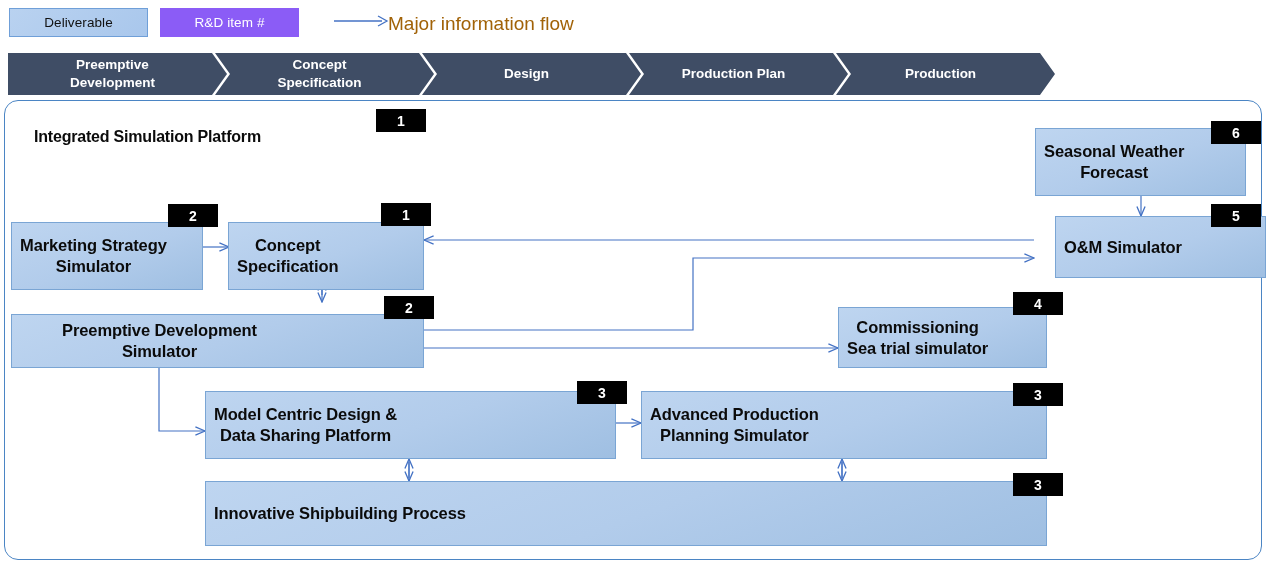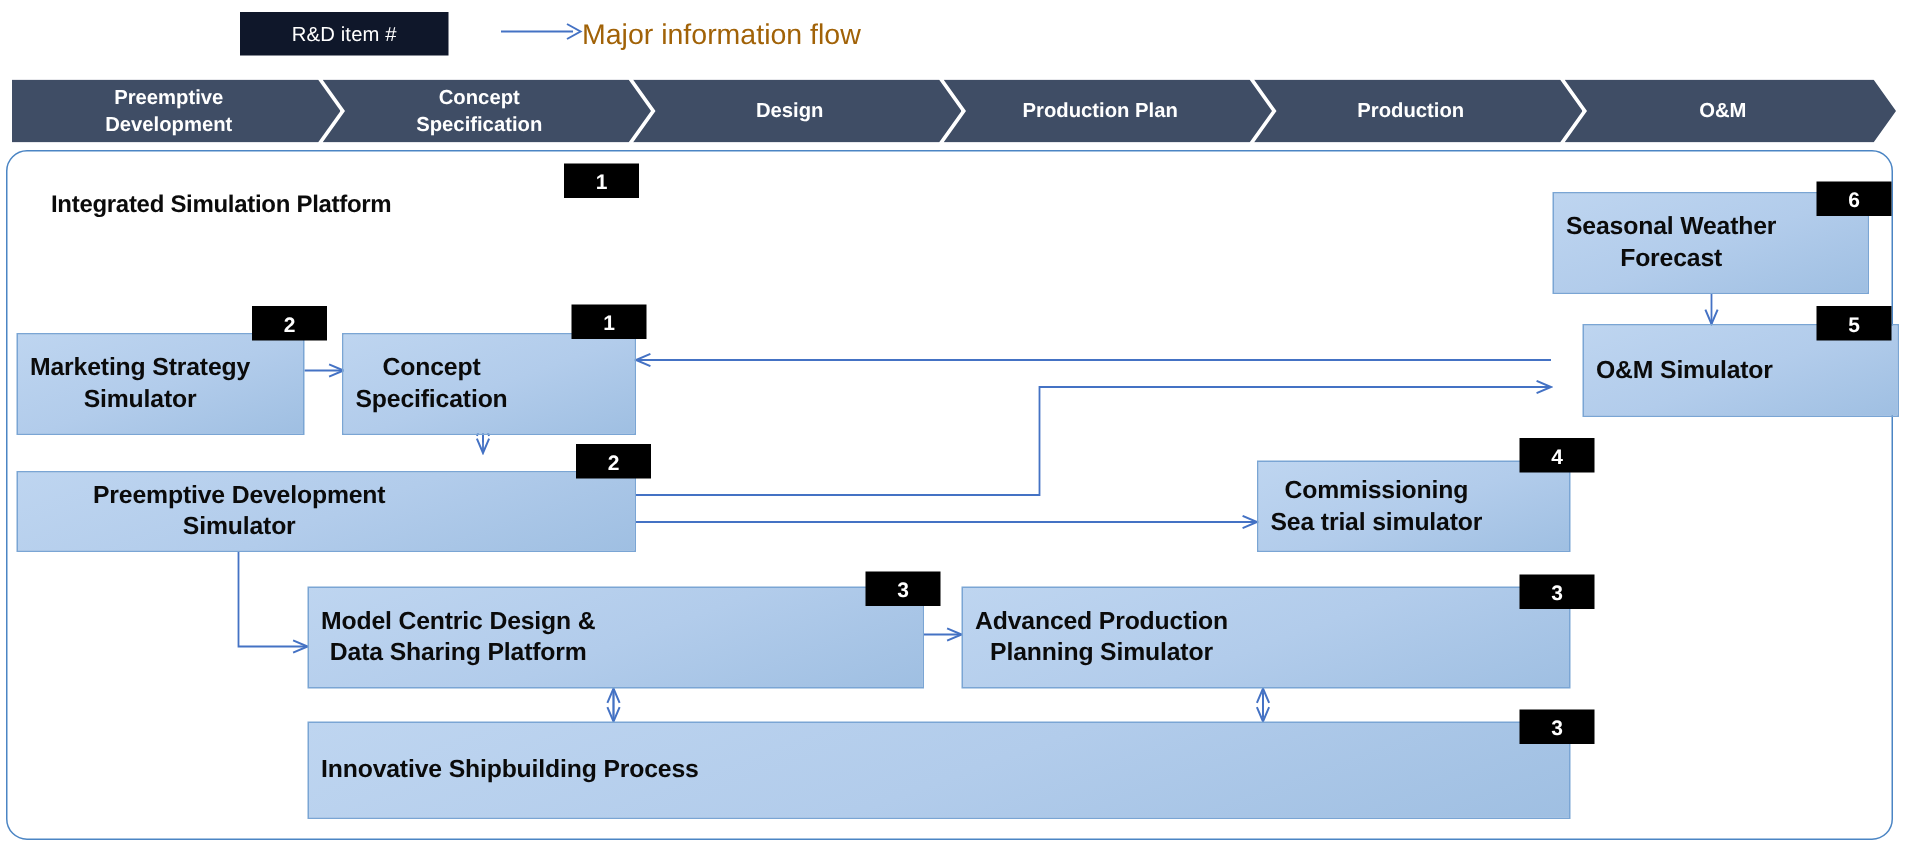--- a/index.html
+++ b/index.html
@@ -28,21 +28,21 @@
     letter-spacing: 0.1px;
   }
   #legend-deliverable {
     left: 9px; top: 8px; width: 139px; height: 29px;
     background: linear-gradient(135deg, #b9d2f0 0%, #a9c7ec 100%);
     border: 1.4px solid #6f9fd8;
     color: #111111;
   }
   #legend-rnd {
     left: 160px; top: 8px; width: 139px; height: 29px;
-    background: #0f172a;
+    background: #8b5cf6;
     color: #ffffff;
   }
   #legend-flow-label {
     position: absolute;
     left: 388px; top: 13px;
     font-size: 19px;
     color: #a16207;
     white-space: nowrap;
   }
   #legend-arrow { position: absolute; left: 334px; top: 12px; width: 56px; height: 18px; }
@@ -126,20 +126,23 @@
     justify-content: center;
     width: 50px;
     height: 23px;
   }
 </style>
 </head>
 <body>
 
 <div id="legend">
 
+  <div class="legend-chip" id="legend-deliverable">
+    <span>Deliverable</span>
+  </div>
 
   <div class="legend-chip" id="legend-rnd">
     <span>R&amp;D item #</span>
   </div>
 
   <svg id="legend-arrow" viewBox="0 0 56 18">
     <line x1="0" y1="9" x2="48" y2="9" stroke="#4472c4" stroke-width="1.3"></line>
     <path d="M44 4 L53 9 L44 14" fill="none" stroke="#4472c4" stroke-width="1.3"></path>
   </svg>
 
@@ -161,23 +164,20 @@
   </div>
 
   <div class="phase" style="left:621px; width:219px; clip-path: polygon(0 0, 204px 0, 219px 21px, 204px 42px, 0 42px, 15px 21px, 0 0);">
     <span class="phase-label"><span>Production Plan</span></span>
   </div>
 
   <div class="phase" style="left:828px; width:219px; clip-path: polygon(0 0, 204px 0, 219px 21px, 204px 42px, 0 42px, 15px 21px, 0 0);">
     <span class="phase-label"><span>Production</span></span>
   </div>
 
-  <div class="phase" style="left:1035px; width:221px; clip-path: polygon(0 0, 206px 0, 221px 21px, 206px 42px, 0 42px, 15px 21px, 0 0);">
-    <span class="phase-label"><span>O&amp;M</span></span>
-  </div>
 </div>
 
 <div id="platform-container"></div>
 
 <div id="platform-title">Integrated Simulation Platform</div>
 <div class="badge" style="left:376px; top:109px;">1</div>
 
 <svg id="connectors" viewBox="0 0 1272 568">
   <defs>
     <marker id="ah" markerWidth="10" markerHeight="10" refX="9" refY="4" orient="auto" markerUnits="strokeWidth">

